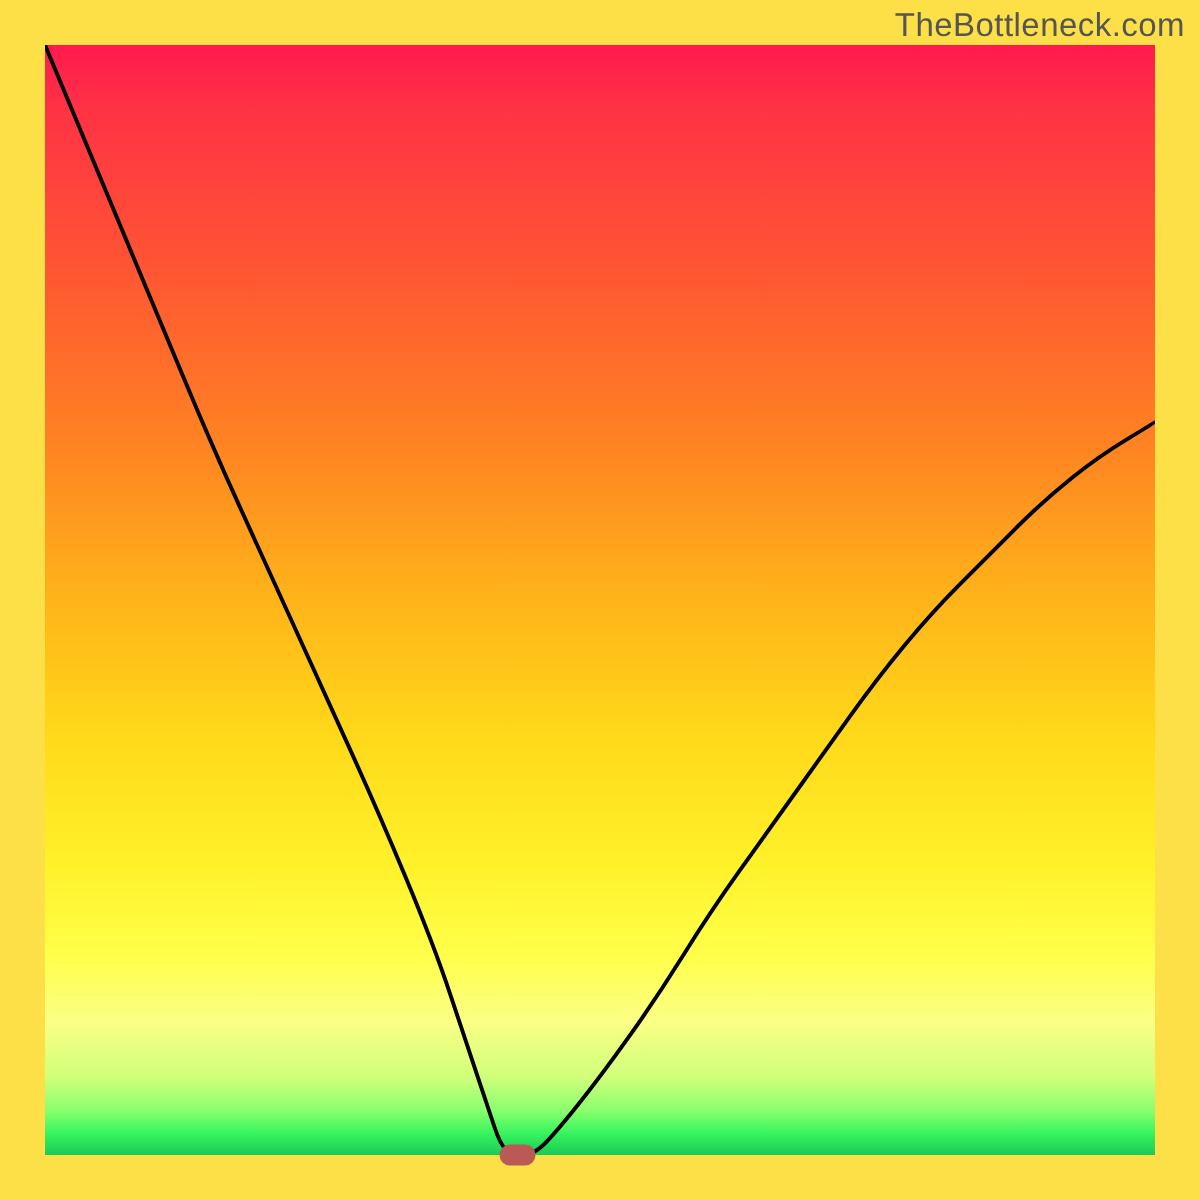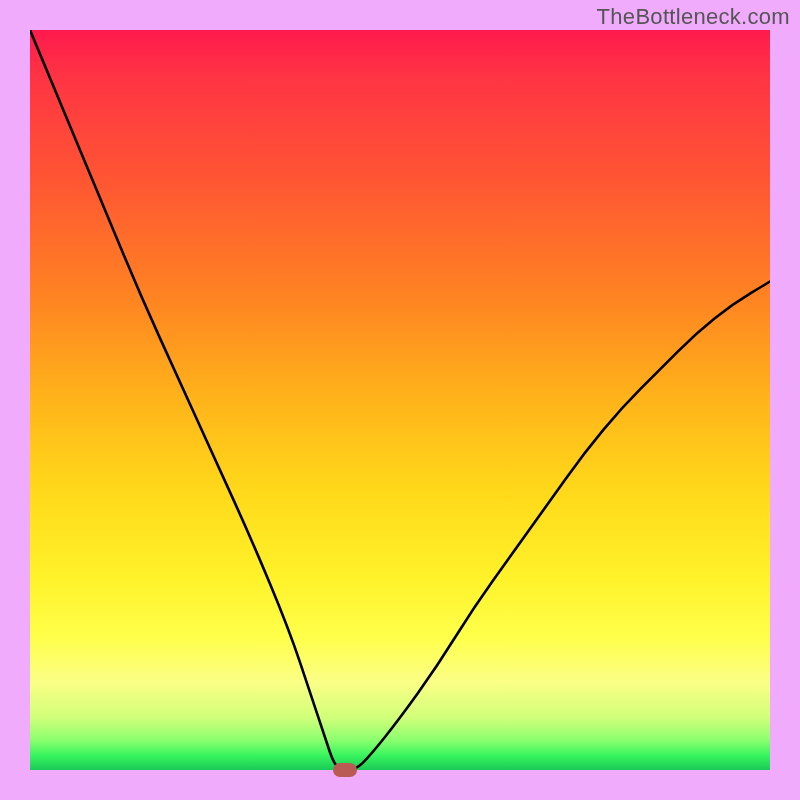--- a/index.html
+++ b/index.html
@@ -7,21 +7,21 @@
     padding: 0;
     width: 800px;
     height: 800px;
     background: #000;
     overflow: hidden;
     font-family: Arial, Helvetica, sans-serif;
   }
   .outer {
     width: 800px;
     height: 800px;
-    background: #f0abfc;
+    background: #fde047;
     position: relative;
   }
   .watermark {
     position: absolute;
     top: 4px;
     right: 10px;
     color: #555;
     font-size: 22px;
     font-weight: 500;
     letter-spacing: 0.3px;

